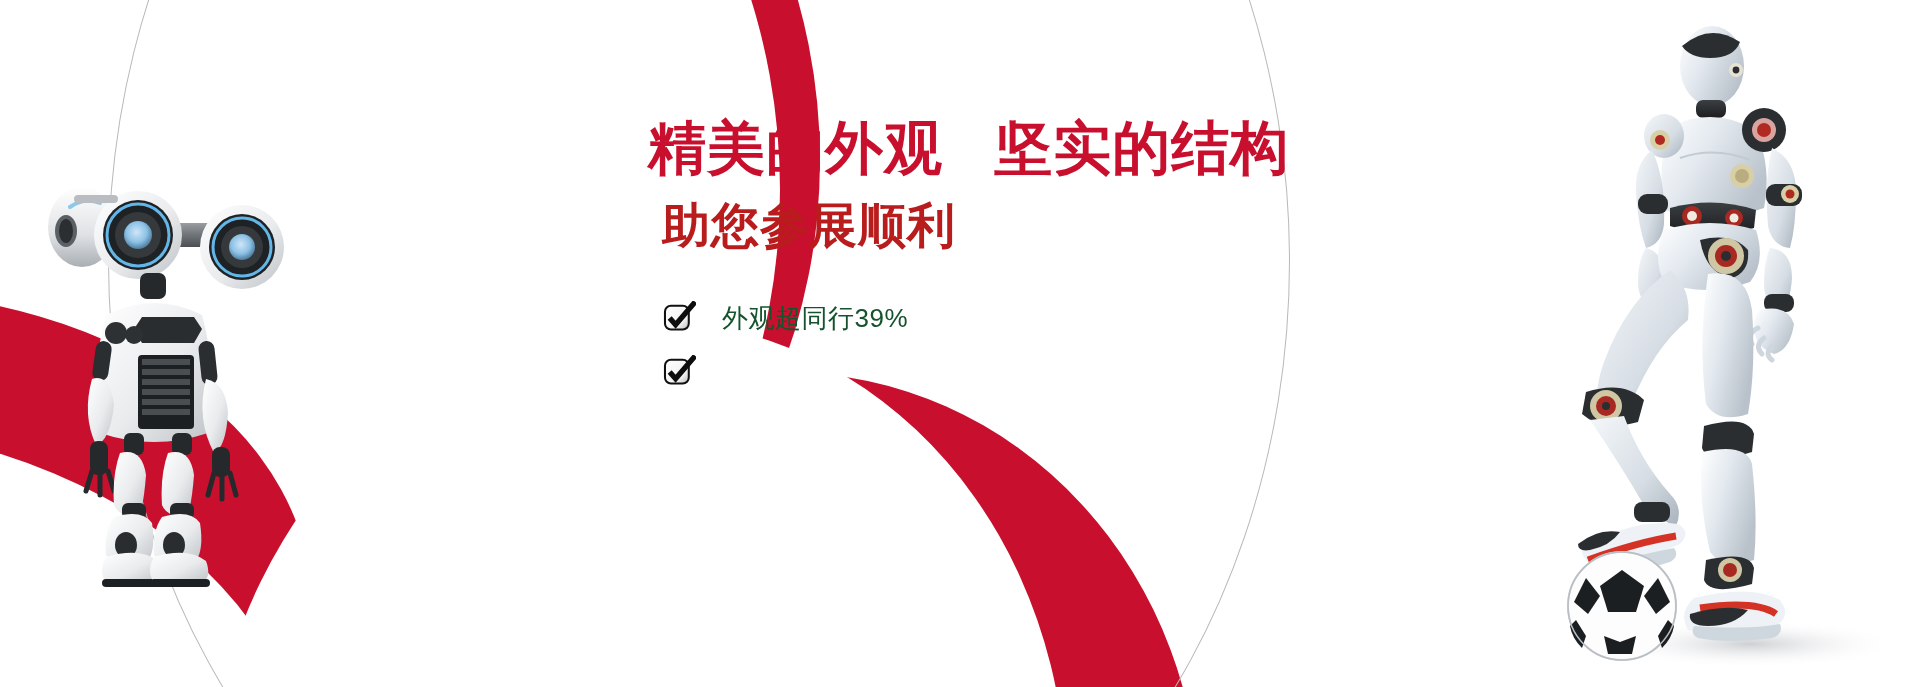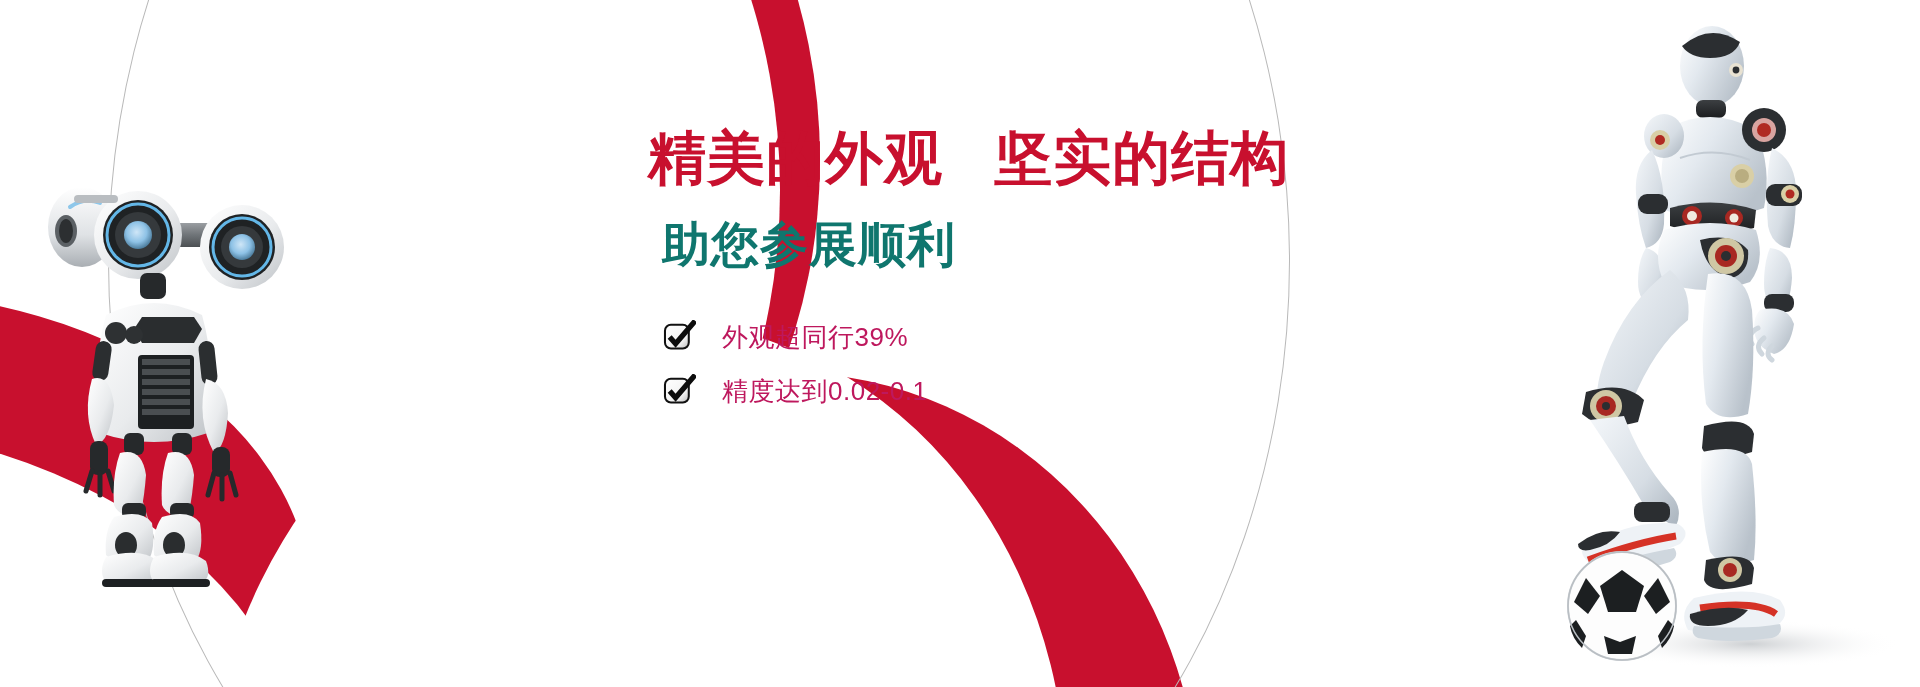--- a/index.html
+++ b/index.html
@@ -126,38 +126,38 @@
   }
 
   
   .robot-left { position: absolute; left: 30px; top: 165px; width: 290px; height: 470px; }
   .robot-right { position: absolute; left: 1560px; top: 8px; width: 370px; height: 672px; }
 
   
   .content {
     position: absolute;
     left: 648px;
-    top: 128px;
+    top: 118px;
     width: 760px;
   }
   .headline {
     margin: 0;
     font-size: 58px;
     line-height: 1.05;
     font-weight: bold;
     color: #C8102E;
     letter-spacing: 1px;
     white-space: pre;
   }
   .subhead {
-    margin: 31px 0 0 14px;
+    margin: 22px 0 0 14px;
     font-size: 48px;
     line-height: 1.05;
     font-weight: bold;
-    color: #0f766e;
+    color: #b91c1c;
     letter-spacing: 1px;
   }
   .bullets {
     margin: 48px 0 0 14px;
     padding: 0;
     list-style: none;
   }
   .bullet {
     display: flex;
     align-items: center;
@@ -166,21 +166,21 @@
   }
   .bullet-icon {
     flex: 0 0 auto;
     width: 34px;
     height: 34px;
     position: relative;
     margin-right: 26px;
   }
   .bullet-label {
     font-size: 26px;
-    color: #be185d;
+    color: #14532d;
     letter-spacing: 0.5px;
     white-space: pre;
   }
 </style>
 </head>
 <body>
 
 <div id="banner">
 
   <div class="deco-layer">
@@ -438,18 +438,17 @@
         </span>
         <span class="bullet-label">外观超同行39%</span>
       </li>
       <li class="bullet">
         <span class="bullet-icon">
           <svg viewBox="0 0 40 40" width="34" height="34" aria-hidden="true">
             <rect x="3.5" y="5.5" width="28" height="28" rx="7" fill="url(#cbg1)" stroke="#111111" stroke-width="2.4"></rect>
             <path d="M9 20 l7 8 L39 1" fill="none" stroke="#0d0d0d" stroke-width="6.2" stroke-linecap="butt" stroke-linejoin="miter"></path>
           </svg>
         </span>
-        <span class="bullet-label">精度达到0.02-0.1</span>
       </li>
     </ul>
   </div>
 
 </div>
 
 </body></html>

